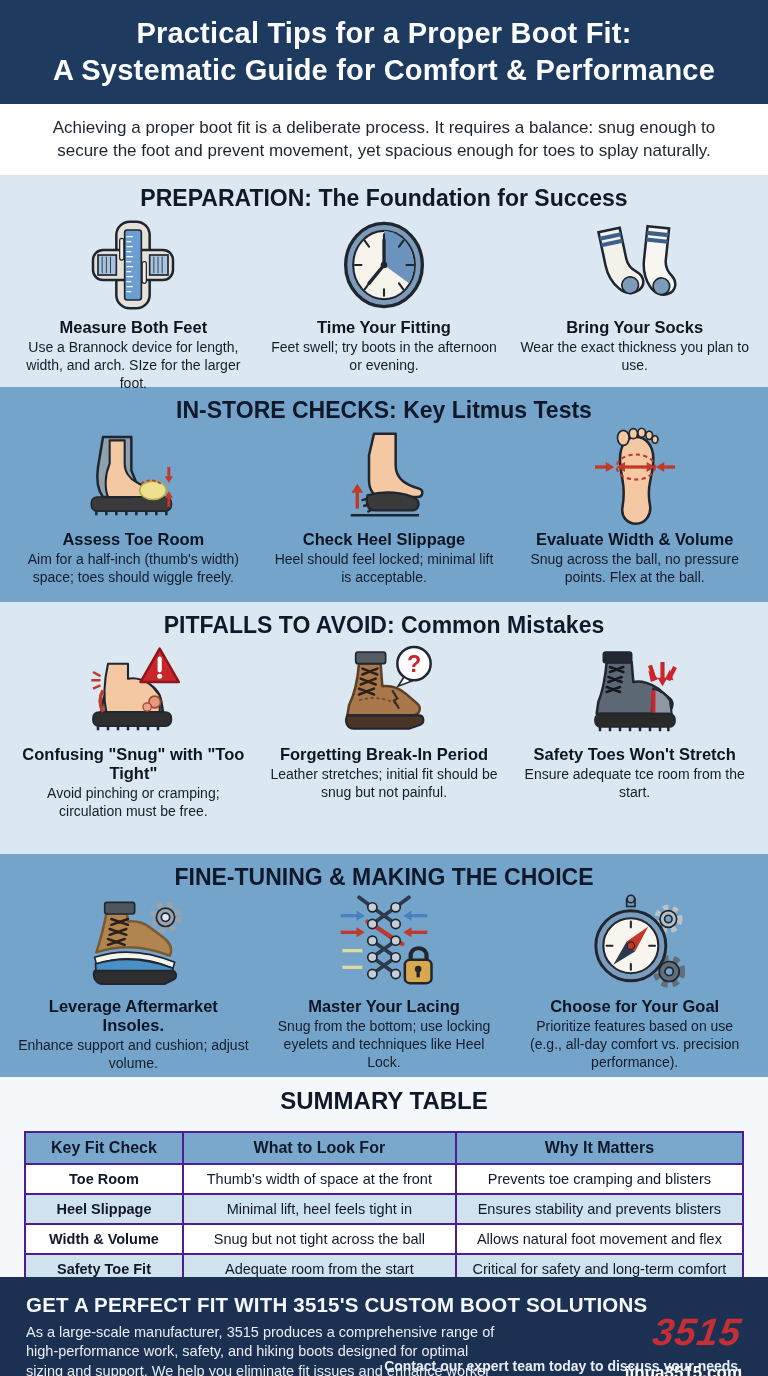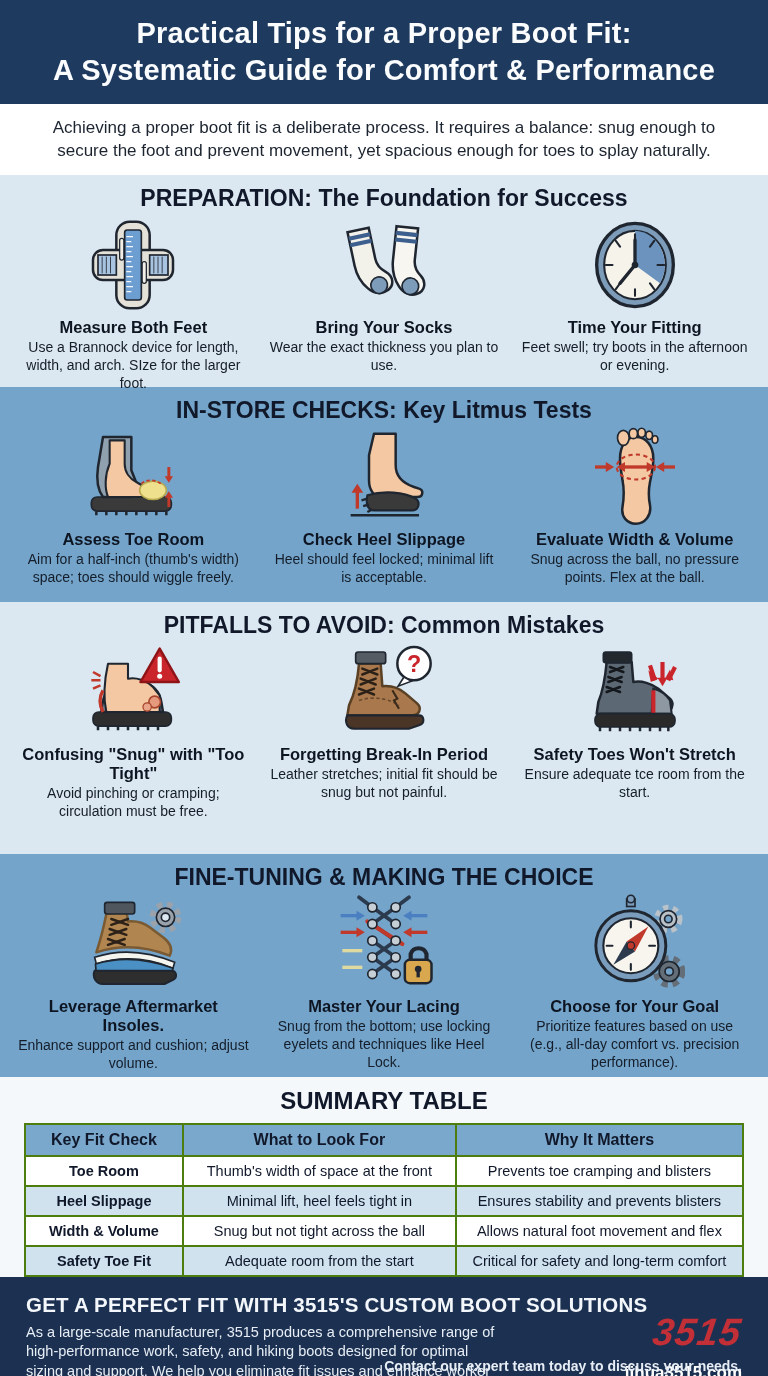--- a/index.html
+++ b/index.html
@@ -20,23 +20,23 @@
   .section h2{margin:4px 0 2px;text-align:center;font-size:23px;font-weight:700;color:#10182a;}
   .cards{display:flex;padding:0 8px;}
   .card{flex:1 1 0;text-align:center;padding:0 10px;}
   .icon-wrap{height:102px;display:flex;align-items:center;justify-content:center;}
   .icon-wrap svg{height:100px;width:auto;}
   .card h3{margin:2px 0 1px;font-size:16.5px;font-weight:700;color:#0e1522;}
   .card p{margin:0;font-size:14px;line-height:1.3;color:#141d29;}
   #sec1{height:212px;} #sec2{height:215px;} #sec3{height:252px;} #sec4{height:223px;}
   
   .summary{height:200px;background:#f4f8fb;box-sizing:border-box;padding-top:4px;}
-  .summary h2{margin:6px 0 8px;text-align:center;font-size:24px;font-weight:700;color:#10182a;}
+  .summary h2{margin:6px 0 16px;text-align:center;font-size:24px;font-weight:700;color:#10182a;}
   table.fit{width:720px;margin:0 auto;border-collapse:collapse;}
-  table.fit th,table.fit td{border:2px solid #4d7c0f;text-align:center;padding:6px 5px;}
+  table.fit th,table.fit td{border:2px solid #4c1d95;text-align:center;padding:6px 5px;}
   table.fit th{background:#7aa7cc;font-size:16px;color:#10182a;}
   table.fit td{font-size:14.5px;background:#ffffff;color:#10182a;}
   table.fit tr.alt td{background:#cfe2ee;}
   table.fit td.key{font-weight:700;}
   table.fit col.c1{width:22%;} table.fit col.c2{width:38%;} table.fit col.c3{width:40%;}
   
   .footer{height:106px;background:#1c3151;color:#fff;position:relative;box-sizing:border-box;
           padding:16px 26px 0;}
   .footer h2{margin:0 0 6px;font-size:20.5px;font-weight:700;letter-spacing:.2px;color:#f3f6fa;}
   .footer .body{width:470px;margin:0;font-size:14.5px;line-height:1.33;color:#e7edf5;}
@@ -82,50 +82,50 @@
             <rect x="71" y="56" width="5" height="26" rx="2.5" fill="#f0eee6" stroke="#1f2630" stroke-width="1.5"></rect>
           </svg>
         </div>
         <h3>Measure Both Feet</h3>
         <p>Use a Brannock device for length, width, and arch. SIze for the larger foot.</p>
       </div>
 
       <div class="card">
         <div class="icon-wrap">
           <svg viewBox="0 0 120 120">
+            <ellipse cx="60" cy="60" rx="46" ry="50" fill="#7d9cba" stroke="#1f2630" stroke-width="4"></ellipse>
+            <ellipse cx="60" cy="60" rx="37" ry="41" fill="#f6f3ea" stroke="#1f2630" stroke-width="2.5"></ellipse>
+            <path d="M60 60 L60 19 A37 41 0 0 1 90 82 Z" fill="#6b93bd"></path>
+            <path class="ol" d="M60 23v8M60 97v-8M25 60h8M95 60h-8M37 31l5 7M83 31l-5 7M37 89l5-7M83 89l-5-7" stroke-width="2.5"></path>
+            <line x1="60" y1="60" x2="60" y2="30" stroke="#1f2630" stroke-width="4" stroke-linecap="round"></line>
+            <line x1="60" y1="60" x2="42" y2="82" stroke="#1f2630" stroke-width="4" stroke-linecap="round"></line>
+            <circle cx="60" cy="60" r="4" fill="#1f2630"></circle>
+          </svg>
+        </div>
+        <h3>Time Your Fitting</h3>
+        <p>Feet swell; try boots in the afternoon or evening.</p>
+      </div>
+
+      <div class="card">
+        <div class="icon-wrap">
+          <svg viewBox="0 0 120 120">
             <g transform="translate(-26,6) rotate(-12 60 60)">
               <path d="M52 12h26v38c0 8 3 13 9 18 8 7 7 18-2 22-8 4-17 1-23-7-7-9-10-19-10-30z" fill="#f2f1ea" stroke="#1f2630" stroke-width="3"></path>
               <path d="M52 20h26M52 28h26" stroke="#3c5f8d" stroke-width="5"></path>
               <circle cx="76" cy="82" r="10" fill="#7d9cba" stroke="#1f2630" stroke-width="2"></circle>
             </g>
             <g transform="translate(18,2) rotate(6 60 60)">
               <path d="M52 12h26v38c0 8 3 13 9 18 8 7 7 18-2 22-8 4-17 1-23-7-7-9-10-19-10-30z" fill="#f7f6f0" stroke="#1f2630" stroke-width="3"></path>
               <path d="M52 20h26M52 28h26" stroke="#3c5f8d" stroke-width="5"></path>
               <circle cx="76" cy="82" r="10" fill="#7d9cba" stroke="#1f2630" stroke-width="2"></circle>
             </g>
           </svg>
         </div>
         <h3>Bring Your Socks</h3>
         <p>Wear the exact thickness you plan to use.</p>
-      </div>
-
-      <div class="card">
-        <div class="icon-wrap">
-          <svg viewBox="0 0 120 120">
-            <ellipse cx="60" cy="60" rx="46" ry="50" fill="#7d9cba" stroke="#1f2630" stroke-width="4"></ellipse>
-            <ellipse cx="60" cy="60" rx="37" ry="41" fill="#f6f3ea" stroke="#1f2630" stroke-width="2.5"></ellipse>
-            <path d="M60 60 L60 19 A37 41 0 0 1 90 82 Z" fill="#6b93bd"></path>
-            <path class="ol" d="M60 23v8M60 97v-8M25 60h8M95 60h-8M37 31l5 7M83 31l-5 7M37 89l5-7M83 89l-5-7" stroke-width="2.5"></path>
-            <line x1="60" y1="60" x2="60" y2="30" stroke="#1f2630" stroke-width="4" stroke-linecap="round"></line>
-            <line x1="60" y1="60" x2="42" y2="82" stroke="#1f2630" stroke-width="4" stroke-linecap="round"></line>
-            <circle cx="60" cy="60" r="4" fill="#1f2630"></circle>
-          </svg>
-        </div>
-        <h3>Time Your Fitting</h3>
-        <p>Feet swell; try boots in the afternoon or evening.</p>
       </div>
     </div>
   </section>
 
   <section class="section mid" id="sec2">
     <h2>IN-STORE CHECKS: Key Litmus Tests</h2>
     <div class="cards">
 
       <div class="card">
         <div class="icon-wrap">

